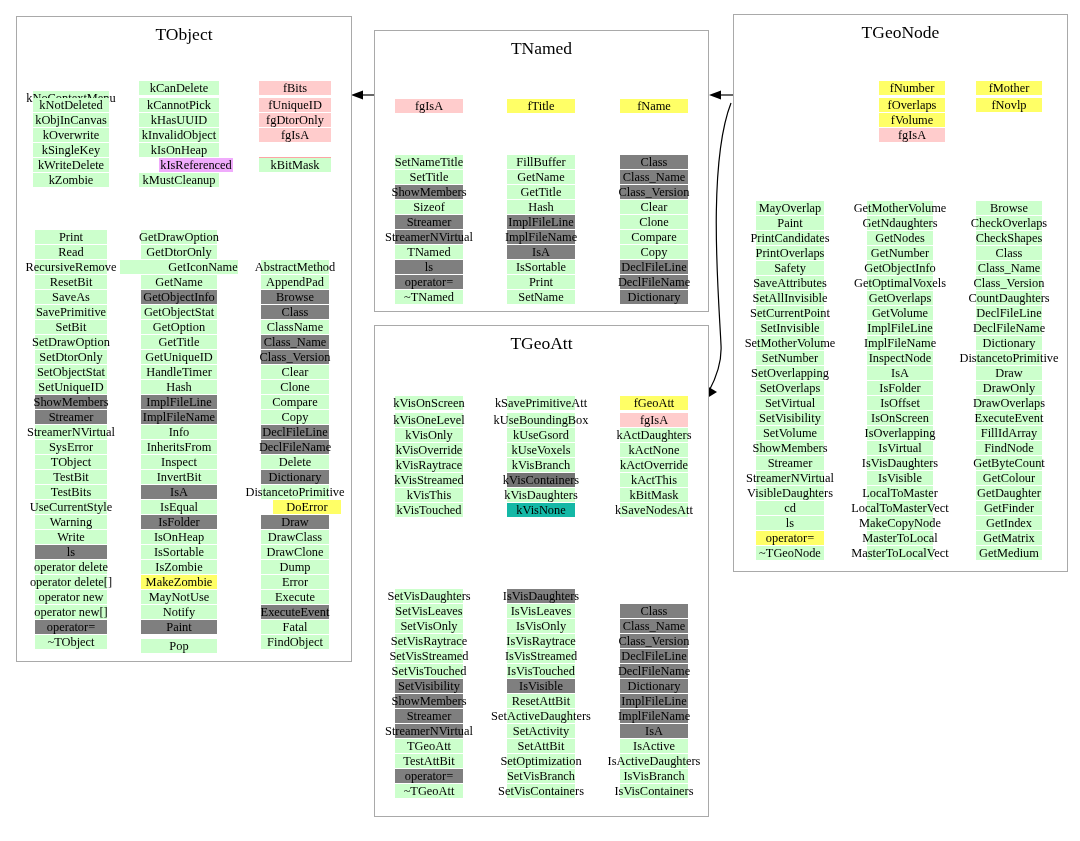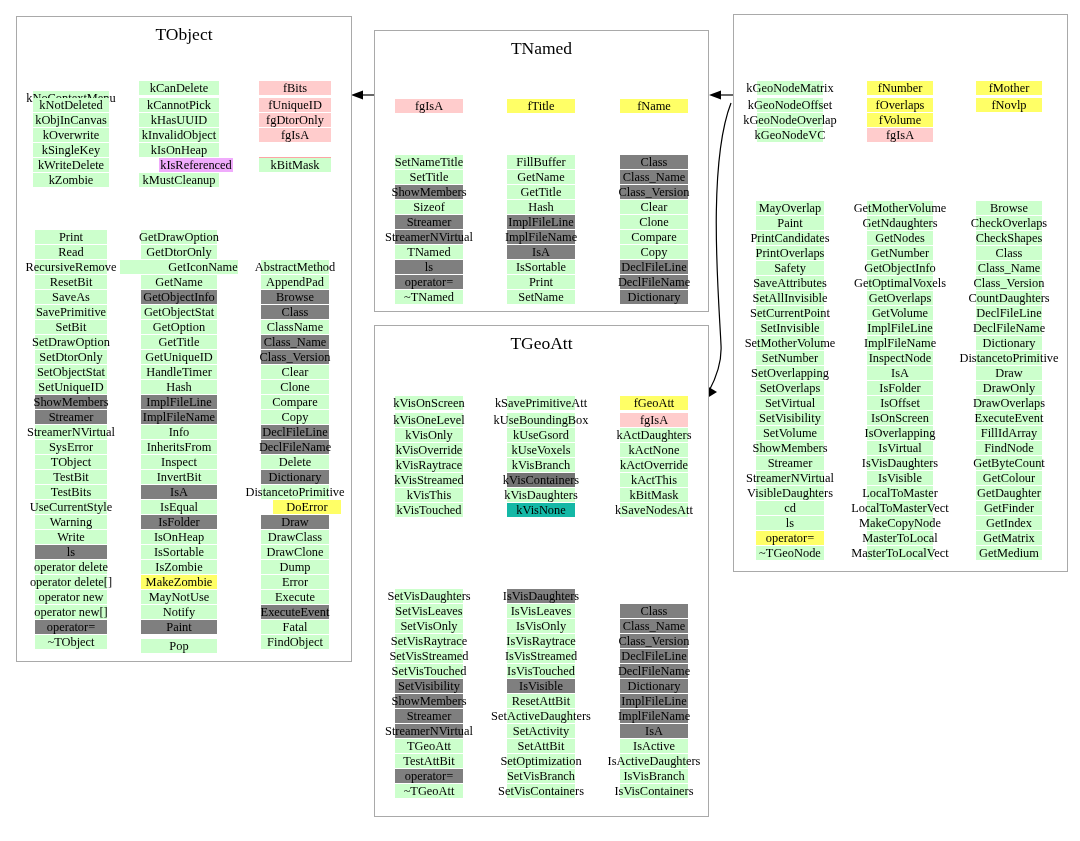--- a/index.html
+++ b/index.html
@@ -701,35 +701,22 @@
       <div class="cell">
         <span class="bar" style="background: rgb(204, 255, 204);">IsVisBranch</span>
       </div>
       <div class="cell">
         <span class="bar" style="background: rgb(204, 255, 204);">IsVisContainers</span>
       </div>
     </div>
 </div>
 
 <div class="class-box" style="left:733px; top:14px; width:333px; height:556px;">
-  <div class="col gap-first" style="left:2px;   top:65px;  --bw:66px;">
-      <div class="cell">
-        <span class="bar" style="background: rgb(204, 255, 204);">kGeoNodeMatrix</span>
-      </div>
-      <div class="cell">
-        <span class="bar" style="background: rgb(204, 255, 204);">kGeoNodeOffset</span>
-      </div>
-      <div class="cell">
-        <span class="bar" style="background: rgb(204, 255, 204);">kGeoNodeOverlap</span>
-      </div>
-      <div class="cell">
-        <span class="bar" style="background: rgb(204, 255, 204);">kGeoNodeVC</span>
-      </div>
-    </div>
-  <div class="col gap-first" style="left:112px; top:65px;  --bw:66px;">
+  <div class="class-title">TGeoNode</div>
+  <div class="col gap-first" style="left:124px; top:65px;  --bw:66px;">
       <div class="cell">
         <span class="bar" style="background: rgb(255, 255, 102);">fNumber</span>
       </div>
       <div class="cell">
         <span class="bar" style="background: rgb(255, 255, 102);">fOverlaps</span>
       </div>
       <div class="cell">
         <span class="bar" style="background: rgb(255, 255, 102);">fVolume</span>
       </div>
       <div class="cell">

